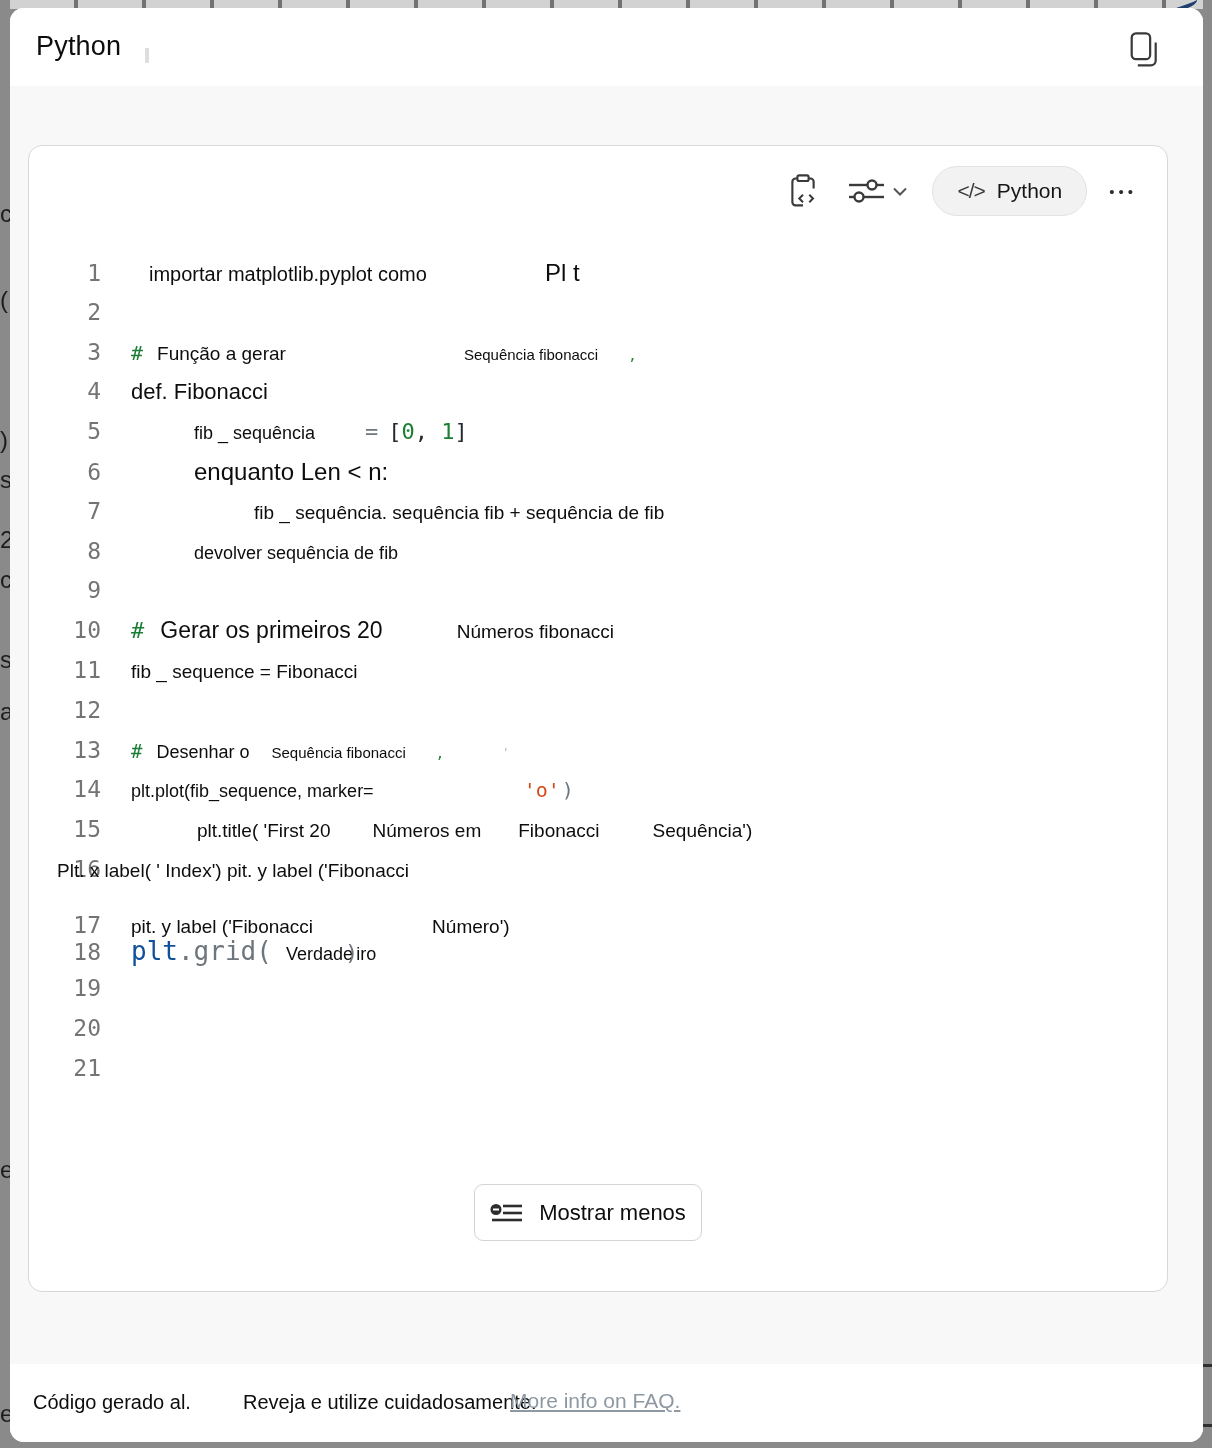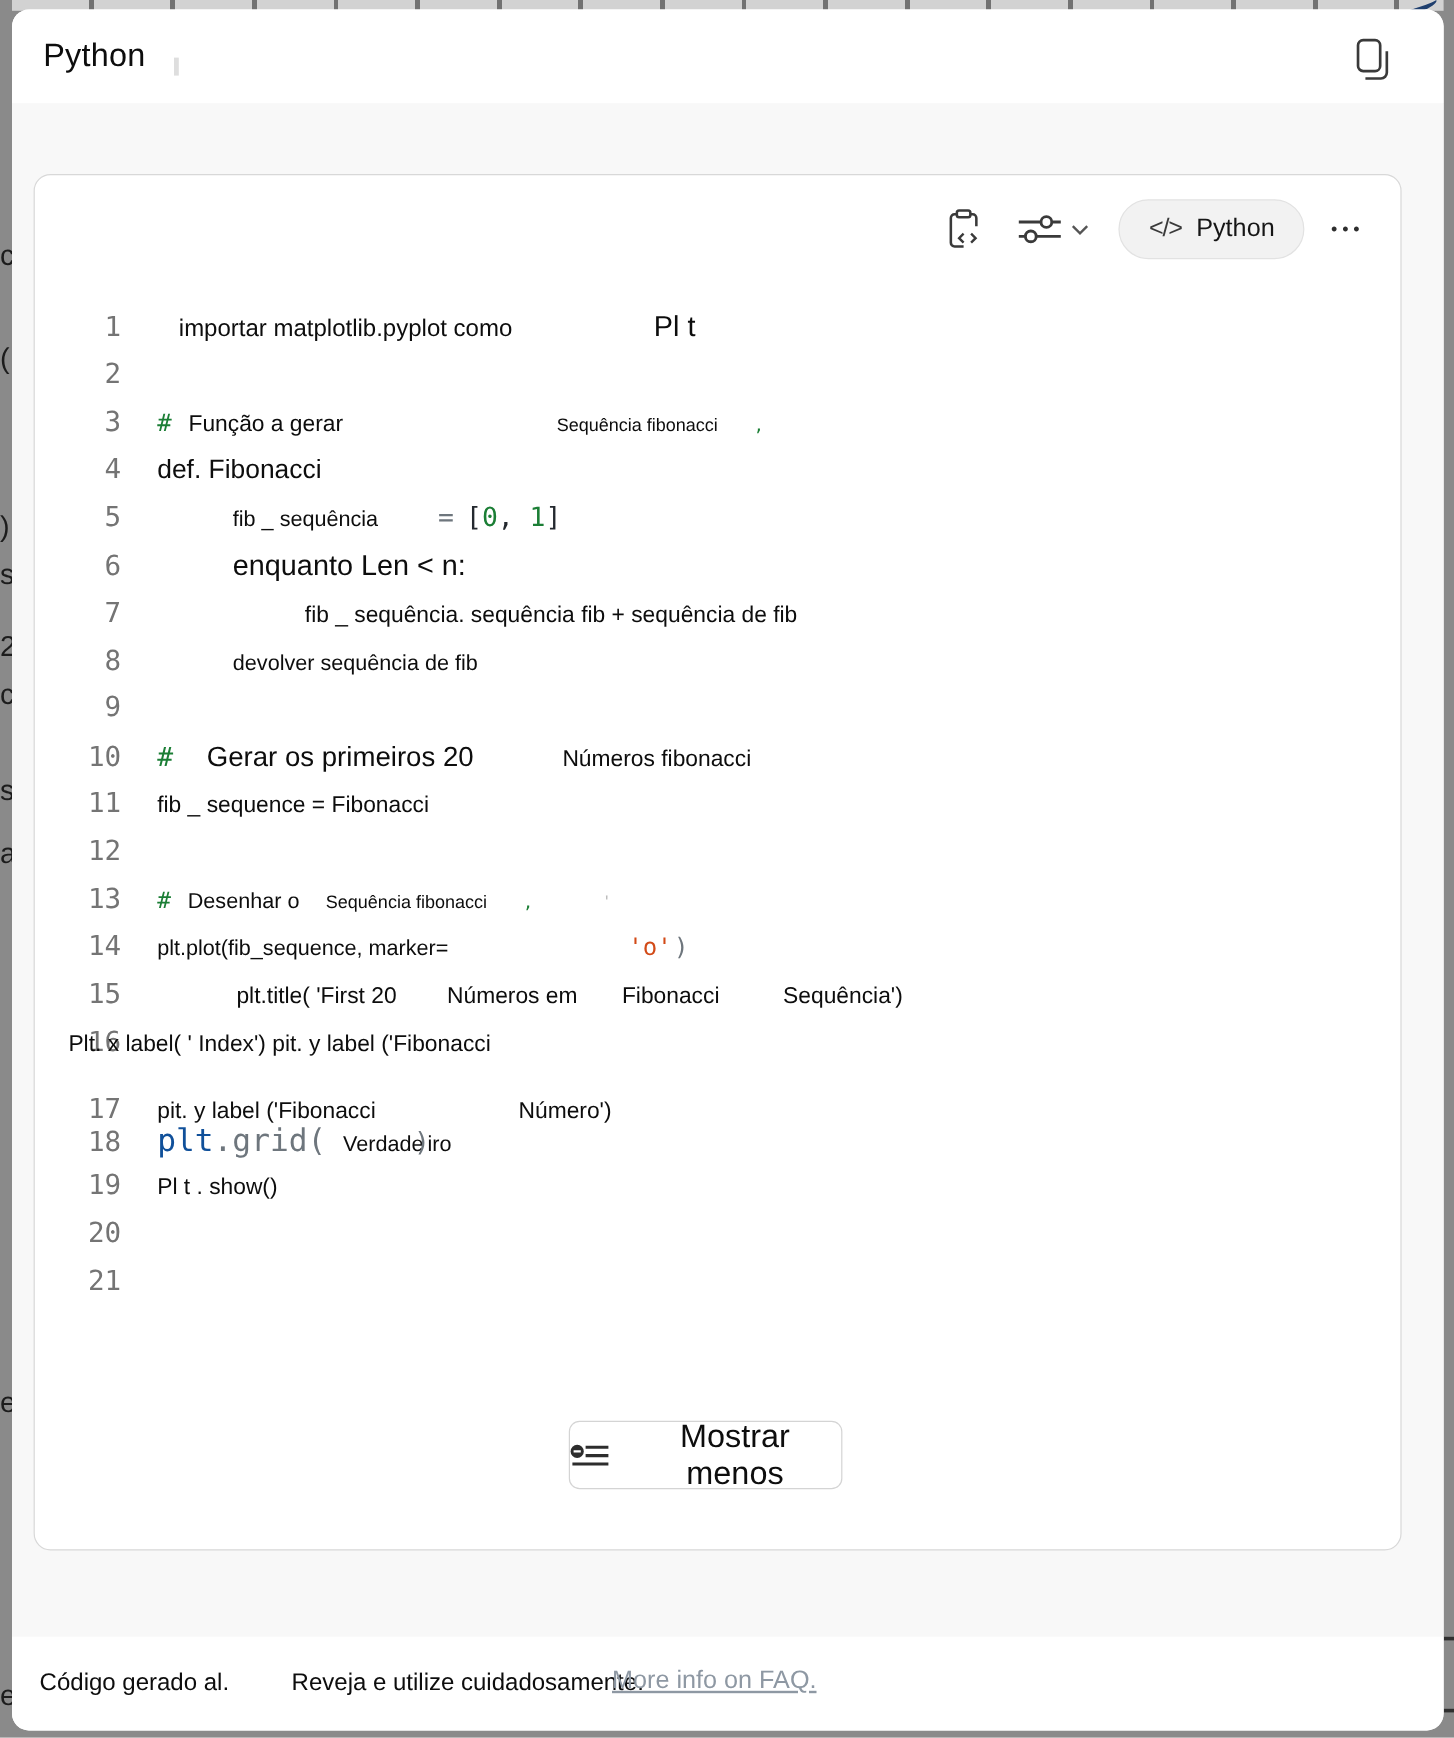--- a/index.html
+++ b/index.html
@@ -75,21 +75,21 @@
   .green { color:#1b7e35; } .orange { color:#d24a17; } .blue { color:#10509a; }
   .gray { color:#6e767d; } .dark { color:#24292f; } .faint { color:#bdbdbd; }
   .t14{font-size:14px}.t15{font-size:15px}.t18{font-size:18px}.t19{font-size:19px}
   .t20{font-size:20px}.t22{font-size:22px}.t23{font-size:23px}.t24{font-size:24px}.t26{font-size:26px}
 
   
   .show-less-btn {
     position:absolute; left:445px; top:1038px; width:228px; height:57px;
     background:#fff; border:1px solid #d4d4d4; border-radius:9px;
     display:flex; align-items:center; justify-content:center; gap:15px;
-    font-family:"Liberation Sans", sans-serif; font-size:27px; color:#0d0d0d; cursor:pointer;
+    font-family:"Liberation Sans", sans-serif; font-size:22px; color:#0d0d0d; cursor:pointer;
   }
 
   
   .dialog-footer { position:absolute; left:0; right:0; bottom:0; height:78px; background:#fff; border-radius:0 0 14px 14px; }
   .foot-text { position:absolute; top:27px; font-size:20px; color:#0d0d0d; white-space:nowrap; }
   .foot-gen { left:23px; }
   .foot-review { left:233px; }
   .faq-link {
     position:absolute; left:500px; top:25px; font-size:21px; color:#8e98a3;
     text-decoration:underline; white-space:nowrap; cursor:pointer;
@@ -203,21 +203,21 @@
           <div class="code-row">
             <span class="ln">8</span>
             <span class="ct"><span class="sg sans t18" style="margin-left: 93px;">devolver sequência de fib</span></span>
           </div>
           <div class="code-row">
             <span class="ln">9</span>
             <span class="ct"></span>
           </div>
           <div class="code-row">
             <span class="ln">10</span>
-            <span class="ct"><span class="sg mono green t22" style="margin-left: 30px;">#</span><span class="sg sans t23" style="margin-left: 28px;">Gerar os primeiros 20</span><span class="sg sans t19" style="margin-left: 74px;">Números fibonacci</span></span>
+            <span class="ct"><span class="sg mono green t22" style="margin-left: 30px;">#</span><span class="sg sans t23" style="margin-left: 16px;">Gerar os primeiros 20</span><span class="sg sans t19" style="margin-left: 74px;">Números fibonacci</span></span>
           </div>
           <div class="code-row">
             <span class="ln">11</span>
             <span class="ct"><span class="sg sans t19" style="margin-left: 30px;">fib _ sequence = Fibonacci</span></span>
           </div>
           <div class="code-row">
             <span class="ln">12</span>
             <span class="ct"></span>
           </div>
           <div class="code-row">
@@ -239,21 +239,20 @@
           <div class="code-row">
             <span class="ln">17</span>
             <span class="ct"><span class="sg sans t19" style="margin-left: 30px;">pit. y label ('Fibonacci</span><span class="sg sans t19" style="margin-left: 119px; margin-top: 20px;">Número')</span></span>
           </div>
           <div class="code-row">
             <span class="ln">18</span>
             <span class="ct"><span class="sg mono blue t26" style="margin-left: 30px;">plt</span><span class="sg mono gray t26">.grid(</span><span class="sg sans t18" style="margin-left: 14px;">Verdade</span><span class="sg mono gray t22" style="margin-left: -8px;">)</span><span class="sg sans t18" style="margin-left: -2px;">iro</span></span>
           </div>
           <div class="code-row">
             <span class="ln">19</span>
-            <span class="ct"><span class="sg sans t19" style="margin-left: 30px;">Pl t . show()</span></span>
           </div>
           <div class="code-row">
             <span class="ln">20</span>
             <span class="ct"></span>
           </div>
           <div class="code-row">
             <span class="ln">21</span>
             <span class="ct"></span>
           </div>
         </div>

